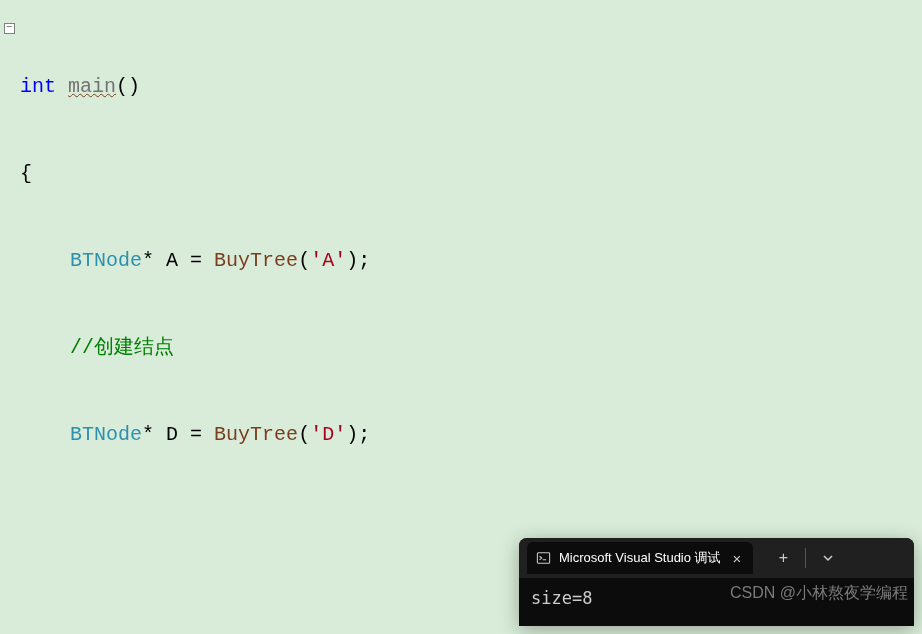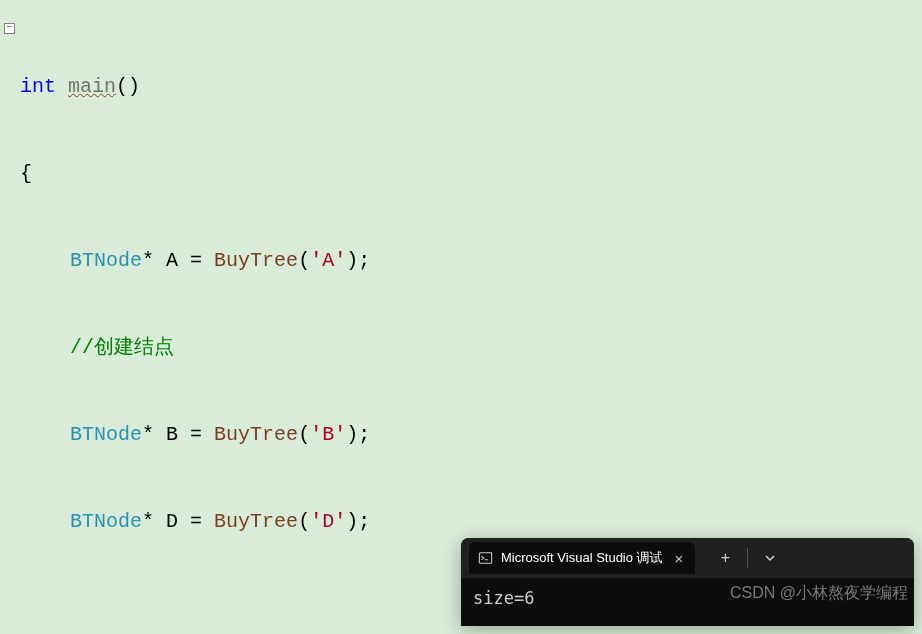--- a/index.html
+++ b/index.html
@@ -66,21 +66,21 @@
     .var { color: #000; }
     .semi { color: #000; }
     .brace { color: #000; }
     .ptr { color: #000; }
     .indent { display: inline-block; width: 50px; }
 
     .terminal-window {
       position: absolute;
       right: 8px;
       bottom: 8px;
-      width: 453px;
+      width: 395px;
       height: 88px;
       background: #202020;
       border-radius: 8px 8px 0 0;
       box-shadow: 0 4px 20px rgba(0,0,0,0.3);
       overflow: hidden;
       font-family: 'Segoe UI', sans-serif;
     }
     .terminal-tabs {
       height: 40px;
       background: #202020;
@@ -163,21 +163,20 @@
 
 <div class="editor">
   <div class="gutter">
     <span class="fold-box">−</span>
   </div>
   <div class="code">
     <div class="line"><span class="kw">int</span> <span class="fn-underline">main</span><span class="paren">()</span></div>
     <div class="line"><span class="brace">{</span></div>
     <div class="line"><span class="indent"></span><span class="type">BTNode</span><span class="ptr">*</span> <span class="var">A</span> <span class="op">=</span> <span class="callfn">BuyTree</span><span class="paren">(</span><span class="char">'A'</span><span class="paren">)</span><span class="semi">;</span></div>
     <div class="line"><span class="indent"></span><span class="comment">//创建结点</span></div>
-    <div class="line"><span class="indent"></span><span class="type">BTNode</span><span class="ptr">*</span> <span class="var">B</span> <span class="op">=</span> <span class="callfn">BuyTree</span><span class="paren">(</span><span class="char">'B'</span><span class="paren">)</span><span class="semi">;</span></div>
     <div class="line"><span class="indent"></span><span class="type">BTNode</span><span class="ptr">*</span> <span class="var">D</span> <span class="op">=</span> <span class="callfn">BuyTree</span><span class="paren">(</span><span class="char">'D'</span><span class="paren">)</span><span class="semi">;</span></div>
     
     
     
     
     
     
     
     
     
@@ -205,17 +204,17 @@
       <div class="tab-btn">+</div>
       <div class="tab-divider"></div>
       <div class="tab-btn">
         <svg width="12" height="12" viewBox="0 0 12 12">
             <path d="M2 4 L6 8 L10 4" stroke="#ccc" stroke-width="1.5" fill="none"></path>
           </svg>
       </div>
     </div>
   </div>
   <div class="terminal-body">
-    <span>size=6</span>
+    <span>size=8</span>
   </div>
 </div>
 
 <div class="watermark">CSDN @小林熬夜学编程</div>
 
 </body></html>

